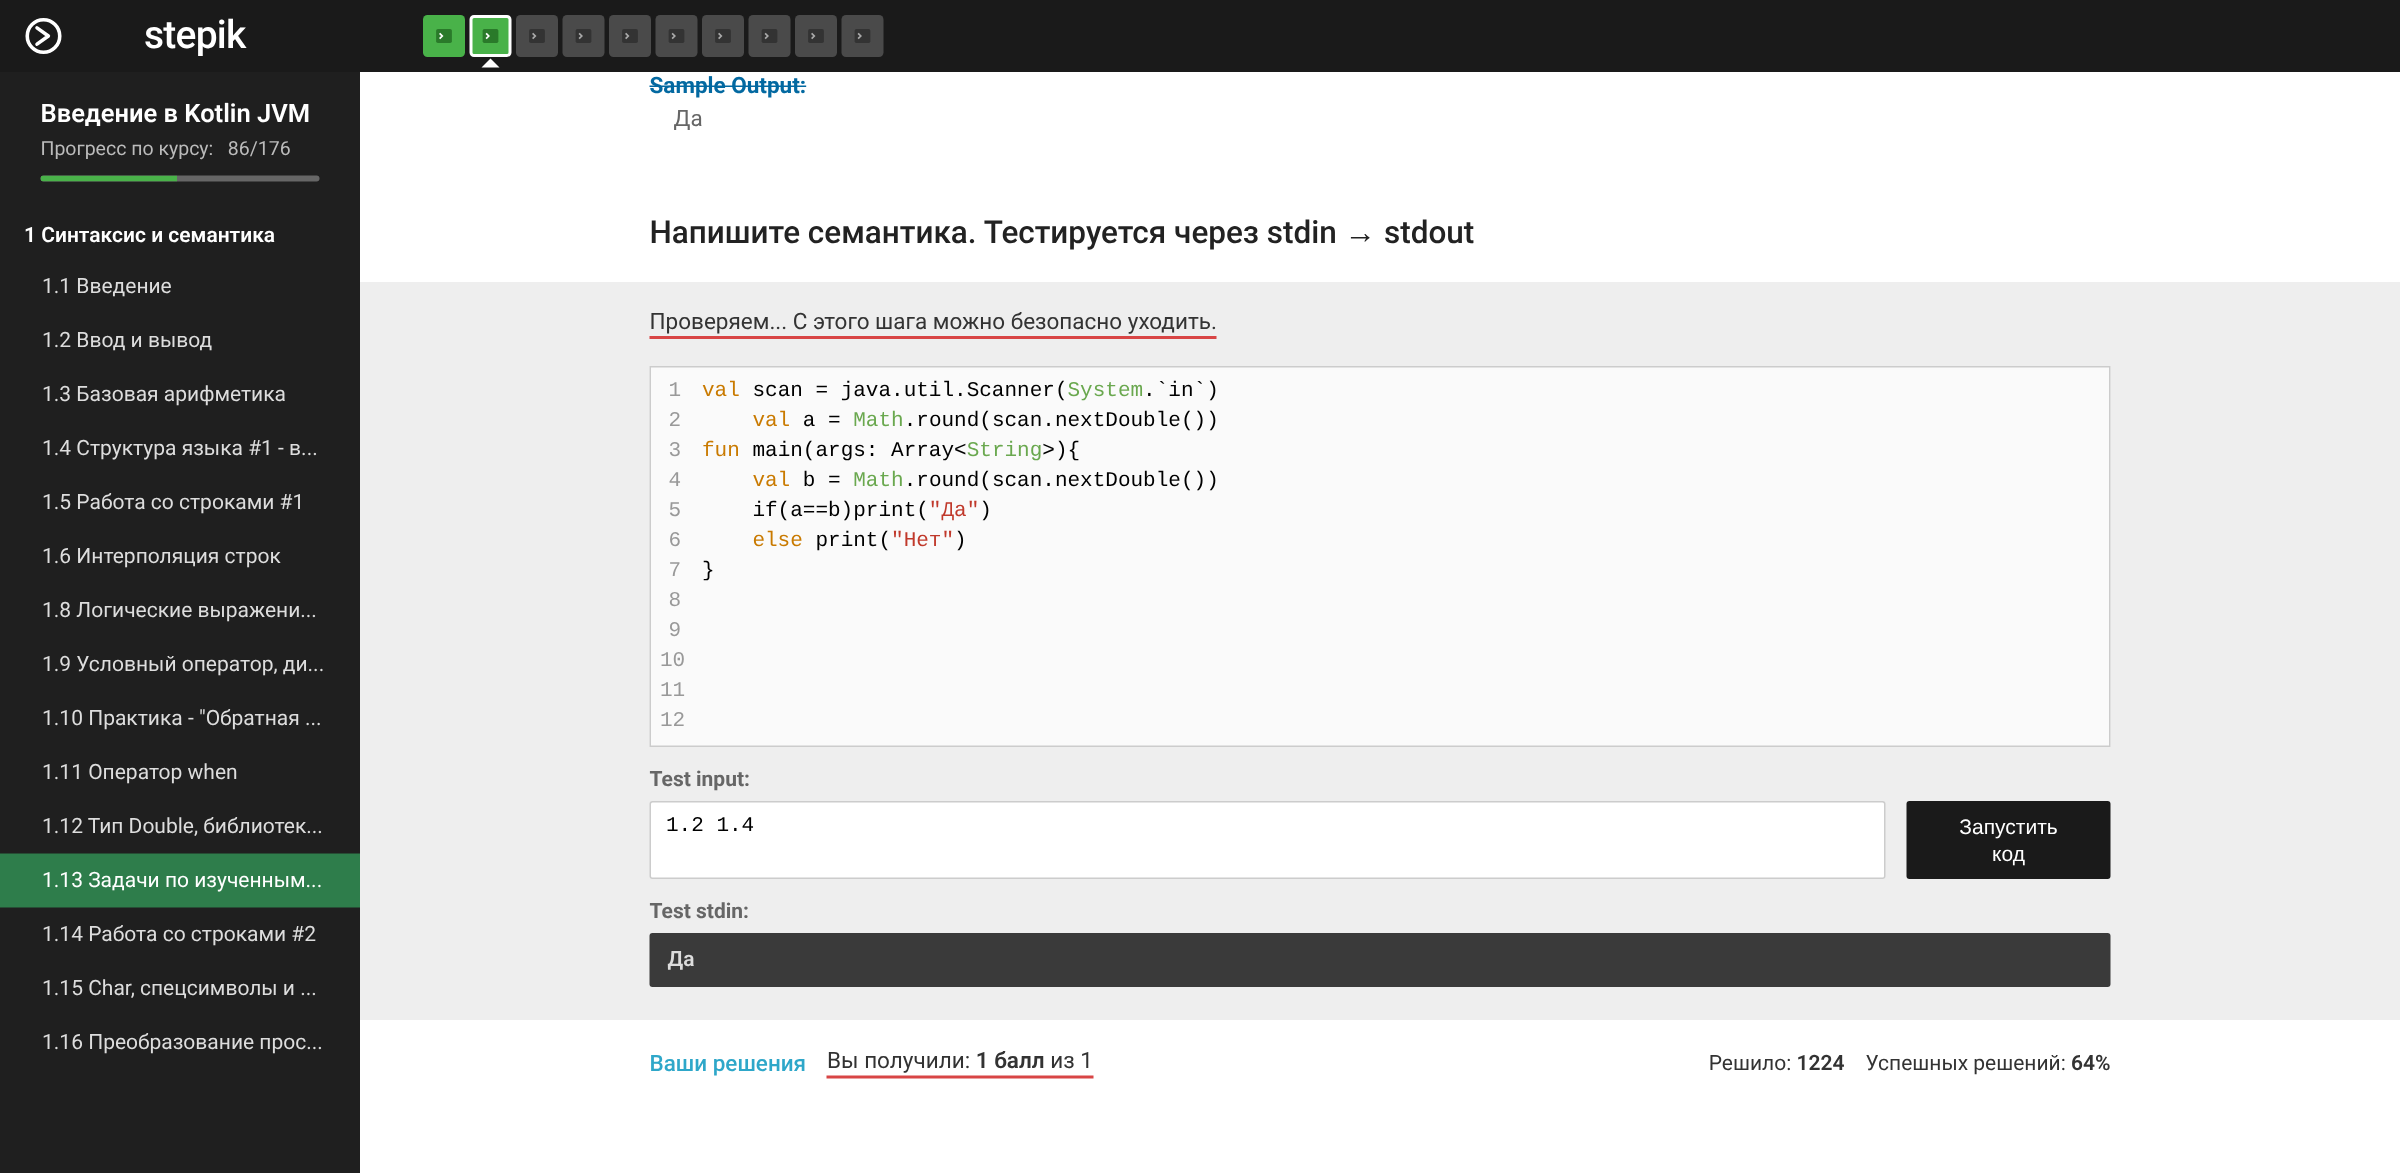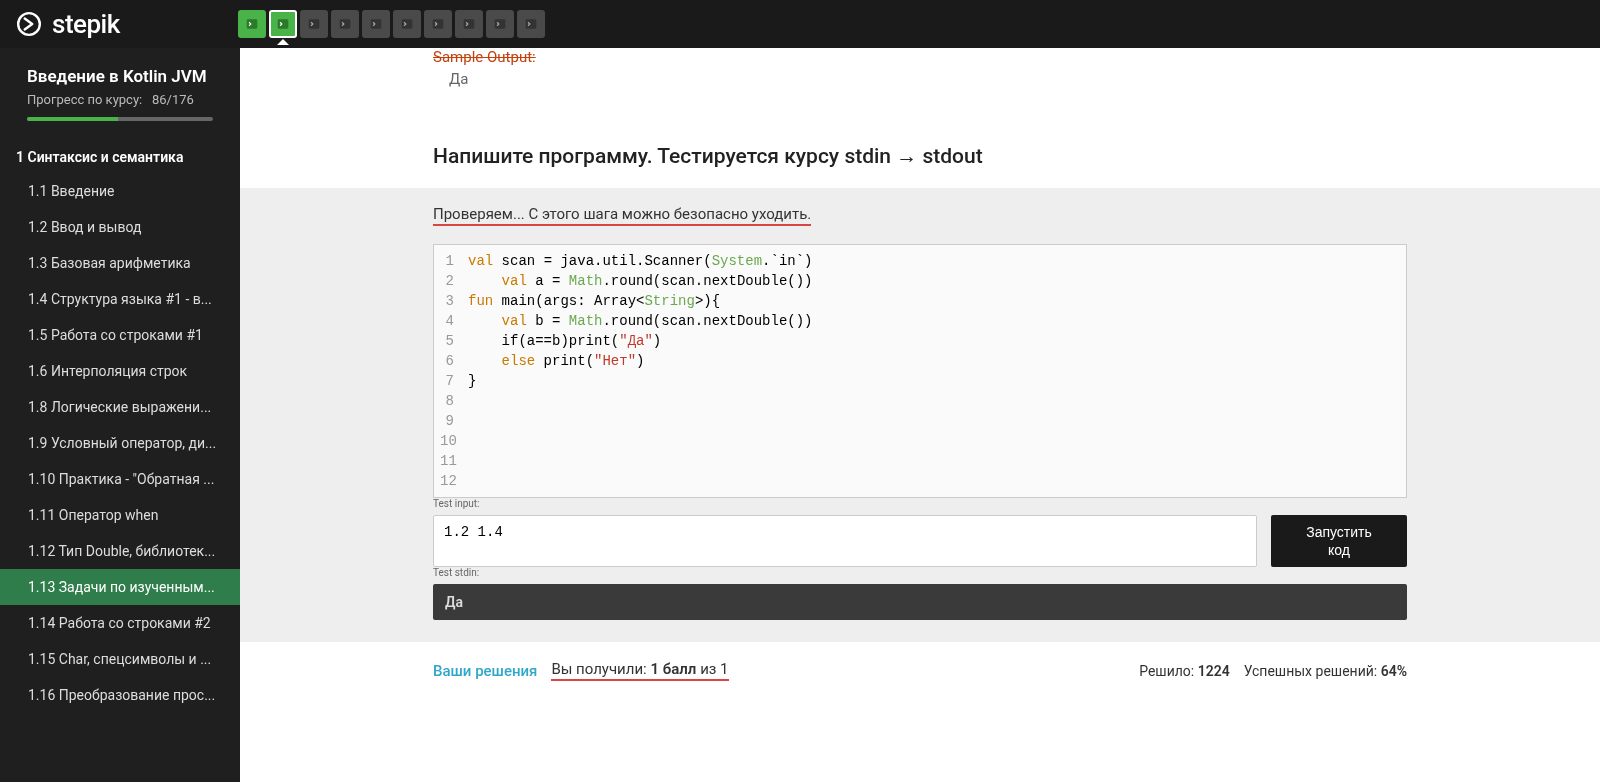--- a/index.html
+++ b/index.html
@@ -25,20 +25,21 @@
   gap: 10px;
   color: #fff;
 }
 .logo-icon {
   width: 26px; height: 26px;
 }
 .logo-text {
   font-size: 26px;
   font-weight: 500;
   letter-spacing: -0.5px;
+  margin-left: 44px;
 }
 .step-pills {
   display: flex;
   gap: 3px;
   margin-left: 118px;
 }
 .step-pill {
   width: 28px;
   height: 28px;
   background: #4a4a4a;
@@ -123,22 +124,22 @@
   max-width: 1010px;
   margin: 0 auto;
   padding: 0 18px;
 }
 .sample-output-block {
   margin-top: 0;
   font-size: 15px;
   color: #333;
 }
 .sample-output-label {
-  font-weight: 400;
-  color: #c2410c;
+  font-weight: 700;
+  color: #0369a1;
   text-decoration: line-through;
 }
 .sample-output-val {
   padding-left: 16px;
   color: #666;
   margin-top: 4px;
 }
 .task-heading {
   font-size: 21px;
   color: #222;
@@ -181,23 +182,25 @@
 .code-lines {
   padding: 6px 8px;
   flex: 1;
 }
 .code-lines div { height: 20px; white-space: pre; }
 .tok-kw { color: #c97a00; }
 .tok-type { color: #6aa84f; }
 .tok-str-red { color: #c0392b; }
 
 .io-label {
-  font-size: 10px;
+  font-size: 14px;
   color: #666;
+  margin-top: 14px;
   margin-bottom: 6px;
+  font-weight: bold;
 }
 .io-row {
   display: flex;
   gap: 14px;
   align-items: stretch;
 }
 .io-input {
   flex: 1;
   background: #fff;
   border: 1px solid #ccc;
@@ -363,21 +366,21 @@
         <div class="nav-item">1.16  Преобразование прос...</div>
       </div>
   </div>
 
   <div class="main">
     <div class="content-inner">
       <div class="sample-output-block">
         <div class="sample-output-label">Sample Output:</div>
         <div class="sample-output-val">Да</div>
       </div>
-      <h2 class="task-heading">Напишите программу. Тестируется курсу stdin → stdout</h2>
+      <h2 class="task-heading">Напишите семантика. Тестируется через stdin → stdout</h2>
     </div>
 
     <div class="gray-area">
       <div class="content-inner">
         <span class="status-msg">Проверяем... С этого шага можно безопасно уходить.</span>
 
         <div class="code-editor">
           <div class="gutter">
             <div>1</div>
               <div>2</div>

